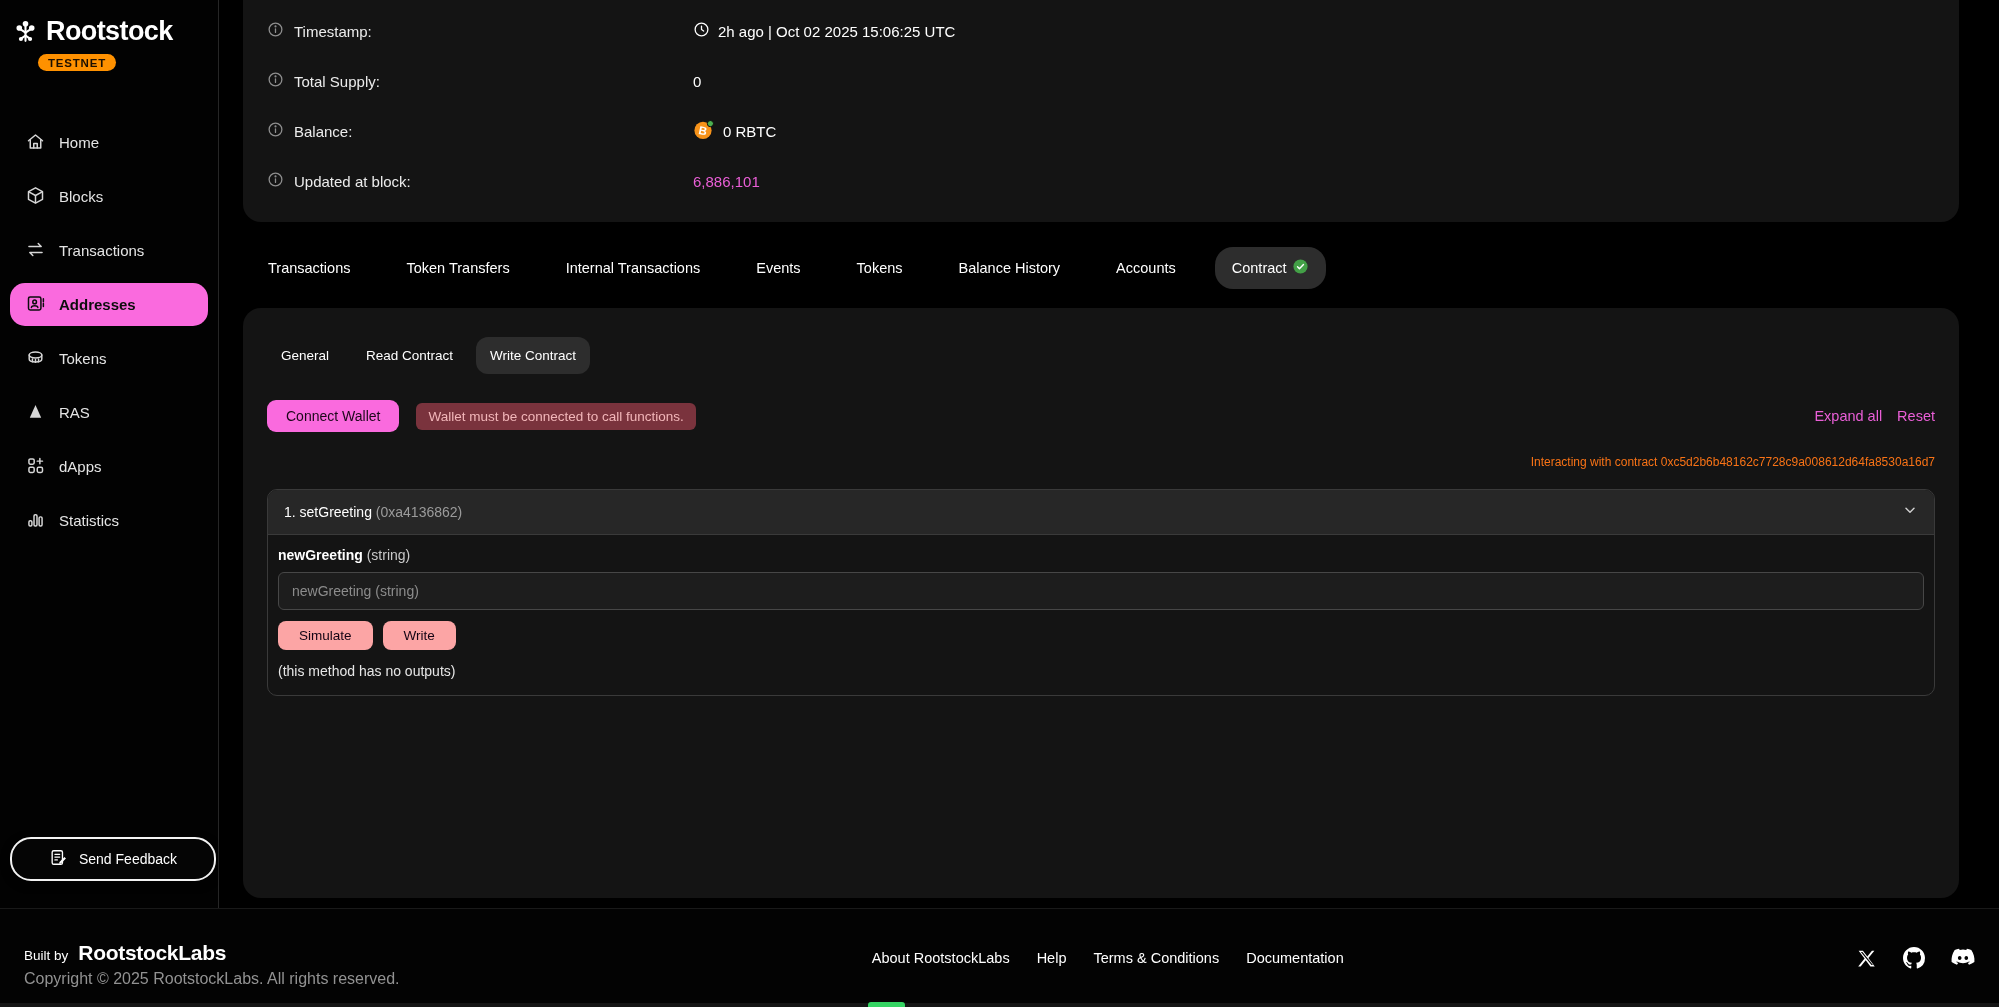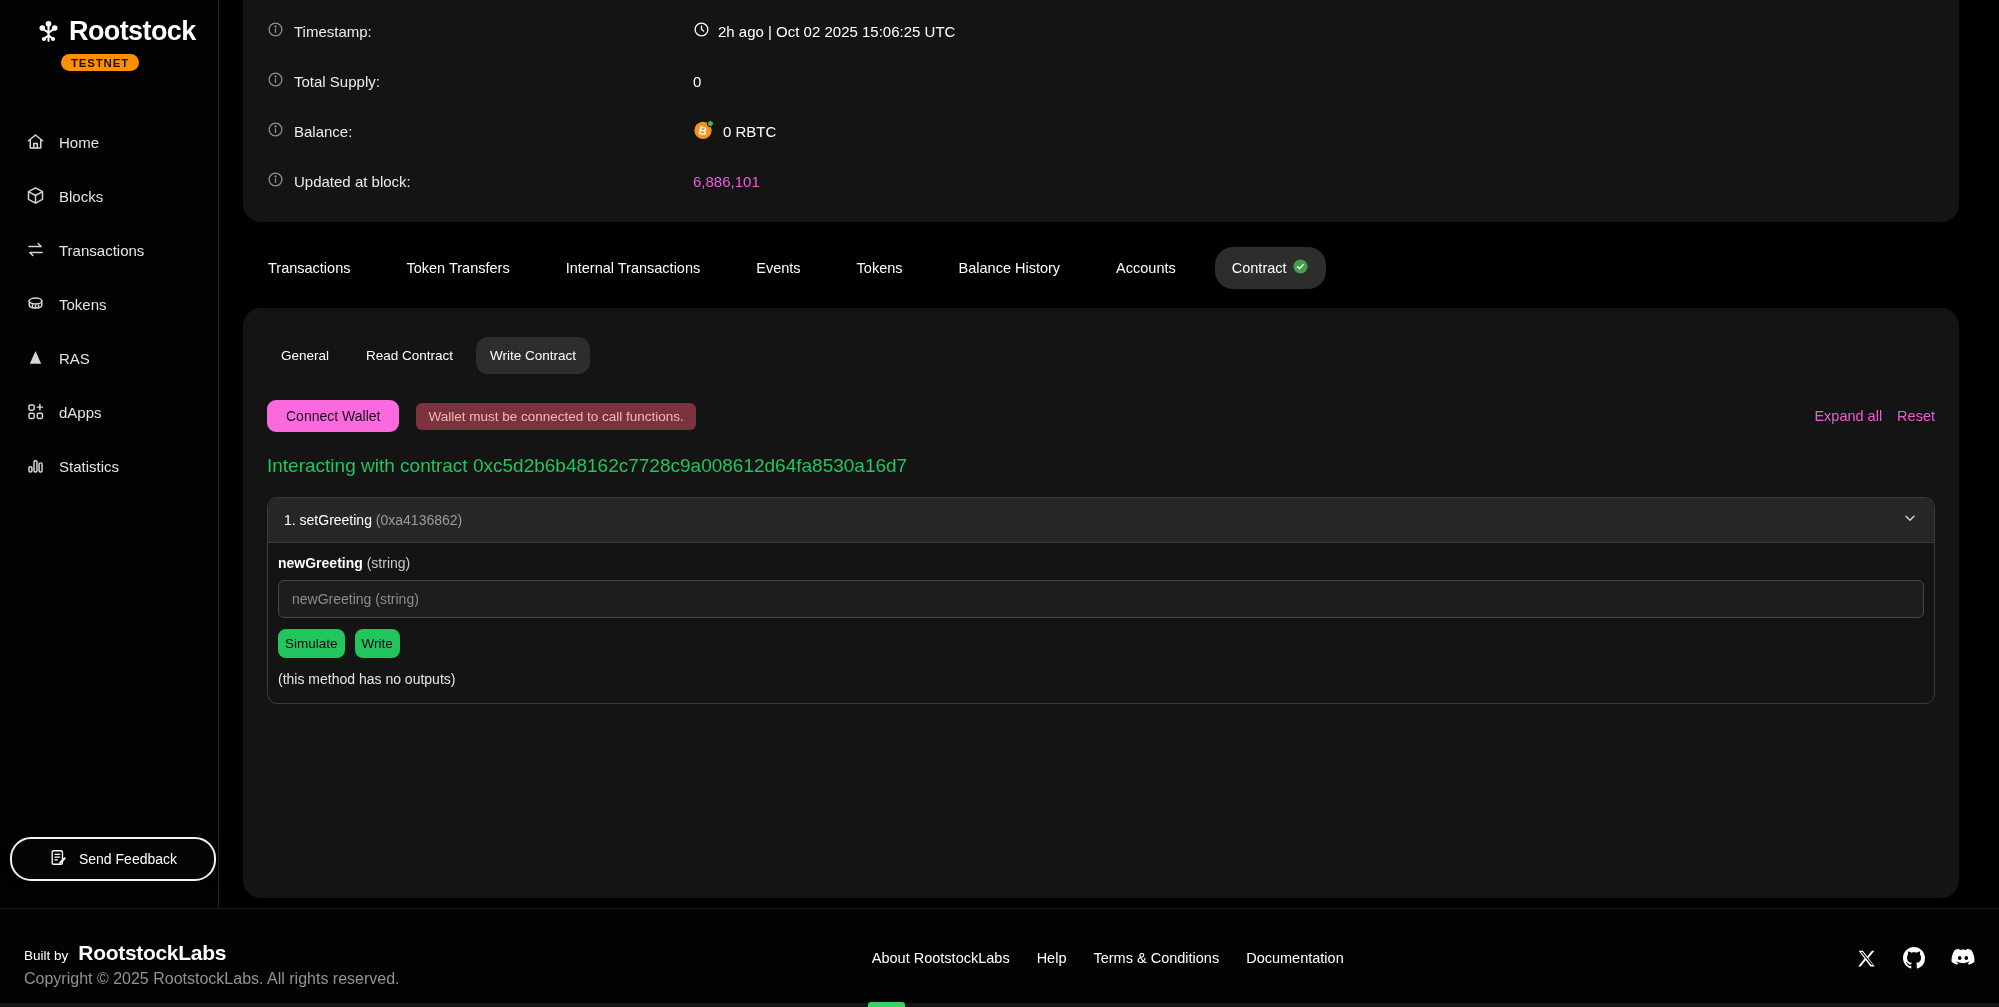--- a/index.html
+++ b/index.html
@@ -2,21 +2,21 @@
 <html><head>
 <meta charset="utf-8">
 <style>
   html,body{margin:0;padding:0;background:#000;}
   body{width:1999px;height:1007px;overflow:hidden;font-family:"Liberation Sans",sans-serif;color:#fff;-webkit-font-smoothing:antialiased;}
   .app{display:flex;flex-direction:column;width:100%;height:100%;position:relative;}
   .content-row{display:flex;flex:1;min-height:0;}
 
   
   .sidebar{width:218px;flex:0 0 218px;border-right:1px solid #262626;position:relative;background:#020202;}
-  .logo-block{padding:16px 0 0 35px;}
+  .logo-block{padding:16px 0 0 12px;}
   .logo-row{display:flex;align-items:center;gap:7px;cursor:pointer;}
   .logo-row svg{display:block;}
   .logo-text{font-size:27px;font-weight:700;letter-spacing:-0.6px;color:#fff;}
   .testnet-badge{display:inline-block;margin:7px 0 0 26px;background:#ff9100;color:#1d1000;font-size:11.5px;font-weight:700;letter-spacing:.8px;padding:3px 10px 2px;border-radius:10px;}
   .menu{margin-top:50px;padding:0 10px;display:flex;flex-direction:column;gap:11px;}
   .menu-item{display:flex;align-items:center;gap:13px;height:43px;padding:0 15px;border-radius:15px;color:#e4e4e4;font-size:15px;cursor:pointer;}
   .menu-item svg{flex:0 0 auto;color:#d6d6d6;}
   .menu-item.active{background:#fa6ade;color:#0d0d0d;font-weight:700;}
   .menu-item.active svg{color:#0d0d0d;}
   .feedback-btn{position:absolute;left:10px;bottom:27px;width:202px;height:40px;background:#050505;border:2px solid #f2f2f2;border-radius:21px;display:flex;align-items:center;justify-content:center;gap:11px;font-size:14px;color:#fff;cursor:pointer;box-shadow:0 3px 8px rgba(0,0,0,.7);}
@@ -38,35 +38,35 @@
   .subtabs{display:flex;align-items:center;gap:9px;}
   .subtab{font-size:13.5px;color:#fff;padding:11px 14px;border-radius:12px;cursor:pointer;white-space:nowrap;}
   .subtab.active{background:#2d2d2d;}
 
   .wallet-row{margin-top:26px;display:flex;align-items:center;gap:17px;}
   .connect-wallet{background:#fa6ade;color:#1c081a;font-size:14px;font-weight:500;padding:8px 19px;border-radius:9px;border:none;cursor:pointer;font-family:inherit;}
   .warning-badge{background:#7a333d;color:#f2b6b9;font-size:13.5px;padding:6px 12px;border-radius:6px;}
   .panel-actions{margin-left:auto;display:flex;gap:15px;}
   .panel-link{color:#ea5fd7;font-size:14.5px;cursor:pointer;}
 
-  .interacting{margin-top:23px;font-size:19px;color:#22c55e;}
+  .interacting{margin-top:23px;font-size:12px;color:#f97316;text-align:right;}
 
   .fn-accordion{margin-top:20px;border:1px solid #3a3a3a;border-radius:10px;overflow:hidden;}
   .fn-header{background:#272727;display:flex;align-items:center;justify-content:space-between;padding:12px 16px;cursor:pointer;border-bottom:1px solid #3a3a3a;}
   .fn-title{font-size:14px;}
   .fn-title .sig{color:#9b9b9b;}
   .fn-header svg{color:#cfcfcf;}
   .fn-body{padding:12px 10px 16px;}
   .param-label{font-size:14px;}
   .param-label .pname{font-weight:700;}
   .param-label .ptype{color:#c9c9c9;font-weight:400;}
   .param-input{margin-top:9px;width:100%;box-sizing:border-box;height:38px;background:#1d1d1d;border:1px solid #474747;border-radius:6px;color:#e8e8e8;font-size:14px;padding:0 13px;font-family:inherit;outline:none;}
   .param-input::placeholder{color:#8c8c8c;}
   .btn-row{margin-top:11px;display:flex;gap:10px;}
-  .sim-btn{background:#22c55e;color:#140414;border:none;font-size:13.5px;font-weight:500;padding:7px 7px;border-radius:8px;cursor:pointer;font-family:inherit;}
+  .sim-btn{background:#fca5a5;color:#140414;border:none;font-size:13.5px;font-weight:500;padding:7px 21px;border-radius:8px;cursor:pointer;font-family:inherit;}
   .no-outputs{margin-top:13px;font-size:14px;color:#e6e6e6;}
 
   
   .footer{height:99px;flex:0 0 99px;border-top:1px solid #191919;background:#030303;display:flex;align-items:center;padding:0 24px;box-sizing:border-box;}
   .footer-left{display:flex;flex-direction:column;gap:5px;min-width:320px;}
   .built-row{display:flex;align-items:baseline;gap:10px;margin-top:12px;}
   .built-by{font-size:13.5px;color:#fff;}
   .brand{font-size:21px;font-weight:700;color:#fff;letter-spacing:-0.3px;}
   .copyright{font-size:16px;color:#929292;}
   .footer-links{display:flex;gap:27px;margin:0 auto;}
@@ -126,20 +126,29 @@
                 <path d="M12 12v8.6"></path>
               </svg></span>
           <span>Blocks</span>
         </div>
         <div class="menu-item">
           <span><svg width="21" height="21" viewBox="0 0 24 24" fill="none" stroke="currentColor" stroke-width="1.7" stroke-linecap="round" stroke-linejoin="round">
                 <path d="M4.5 8.5h14l-3.4-3.4"></path>
                 <path d="M19.5 15.5h-14l3.4 3.4"></path>
               </svg></span>
           <span>Transactions</span>
+        </div>
+        <div class="menu-item active">
+          <span><svg width="21" height="21" viewBox="0 0 24 24" fill="none" stroke="currentColor" stroke-width="1.7" stroke-linejoin="round">
+                <rect x="4" y="4.5" width="14.2" height="15" rx="2"></rect>
+                <circle cx="11" cy="10.2" r="2.1"></circle>
+                <path d="M7.3 16.5c.6-2.4 6.8-2.4 7.4 0" stroke-linecap="round"></path>
+                <path d="M21 6.5v3.4M21 12v3.4" stroke-linecap="round"></path>
+              </svg></span>
+          <span>Addresses</span>
         </div>
         <div class="menu-item">
           <span><svg width="21" height="21" viewBox="0 0 24 24" fill="none" stroke="currentColor" stroke-width="1.7" stroke-linecap="round">
                 <ellipse cx="12" cy="9.2" rx="7.2" ry="3.4"></ellipse>
                 <path d="M4.8 9.2v4.6c0 1.9 3.2 3.4 7.2 3.4s7.2-1.5 7.2-3.4V9.2"></path>
                 <path d="M8.5 16.8v-3M12 17.3v-3M15.5 16.8v-3"></path>
               </svg></span>
           <span>Tokens</span>
         </div>
         <div class="menu-item">

